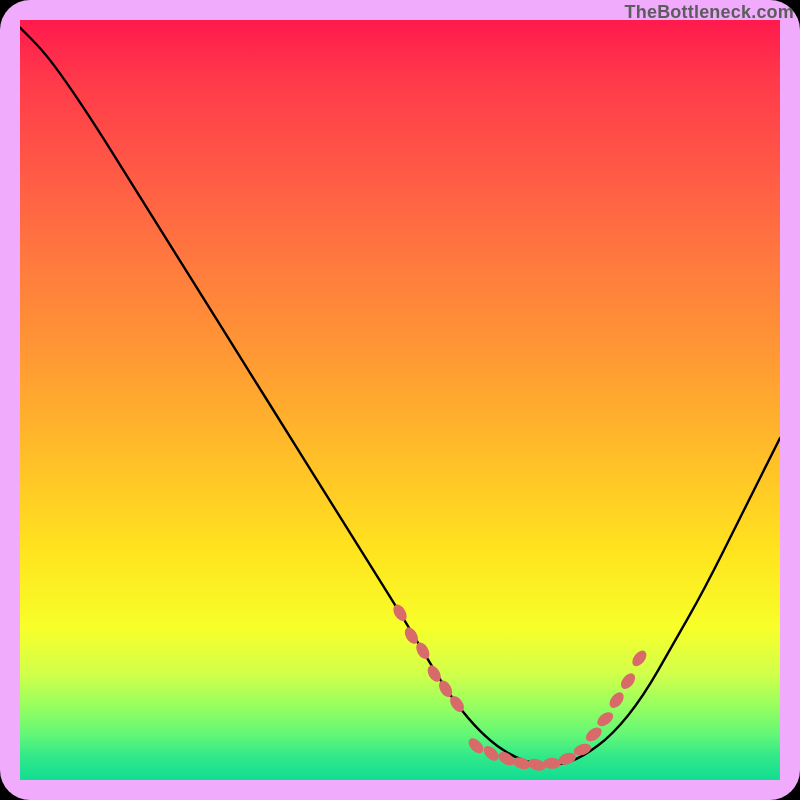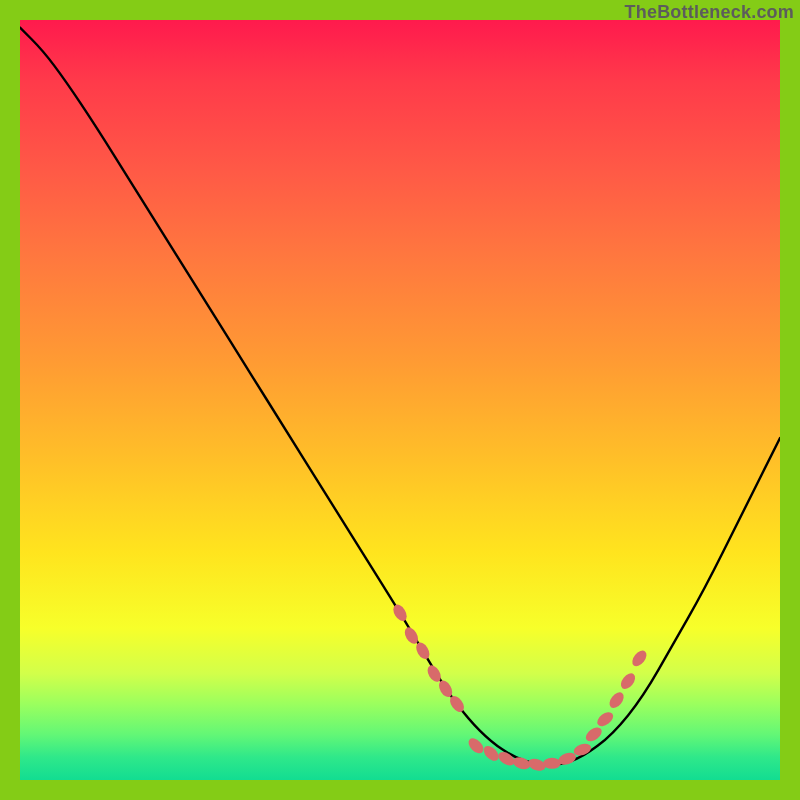--- a/index.html
+++ b/index.html
@@ -8,21 +8,22 @@
     width: 800px;
     height: 800px;
     background: #000;
     overflow: hidden;
     font-family: Arial, Helvetica, sans-serif;
   }
   .frame {
     position: relative;
     width: 800px;
     height: 800px;
-    background: #84cc16;
+    background: #f0abfc;
+    border-radius: 30px;
   }
   .plot-area {
     position: absolute;
     left: 20px;
     top: 20px;
     width: 760px;
     height: 760px;
     
     background: linear-gradient(
       to bottom,

